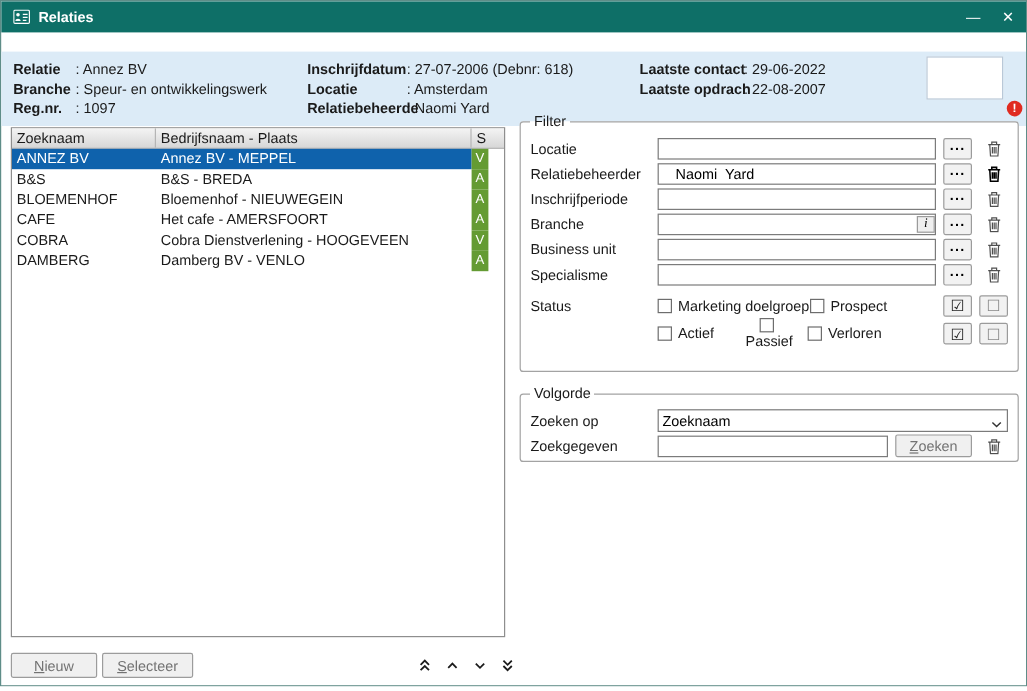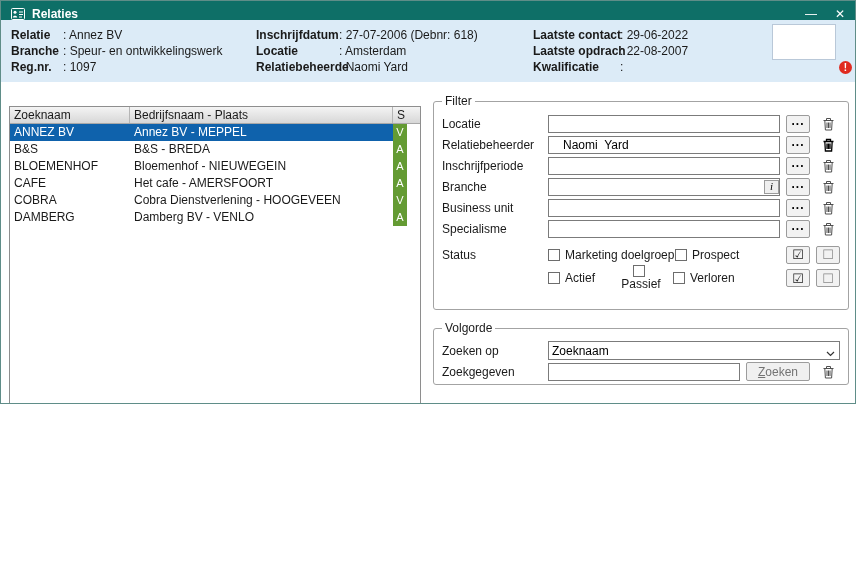--- a/index.html
+++ b/index.html
@@ -1,33 +1,33 @@
 <!DOCTYPE html>
 <html style="--titlebar: #0e6f67; --header-bg: #dcebf7; --selection: #0f62ac; --status-green: #649b33; --alert-red: #e02b20;"><head>
 <meta charset="utf-8">
 <style>
   * { box-sizing: border-box; }
   html,body { margin:0; padding:0; background:#fff; }
   .window {
-    position:relative; width:856px; height:404px; overflow:hidden;
+    position:relative; width:856px; height:572px; overflow:hidden;
     border:1px solid #5f8d88; background:#fff;
     font-family:"Liberation Sans", sans-serif; font-size:12px; color:#1a1a1a;
   }
   
   .titlebar {
     height:26px; background:var(--titlebar,#0e6f67); color:#fff;
     display:flex; align-items:center; padding:0 10px;
   }
   .titlebar-icon { display:flex; align-items:center; }
   .titlebar-title { font-weight:bold; margin-left:7px; }
   .titlebar-buttons { margin-left:auto; display:flex; gap:18px; font-size:12px; }
   .tb-btn { cursor:default; line-height:26px; }
   
   .header {
-    position:absolute; top:19px; left:0; right:0; height:62px;
+    position:absolute; top:42px; left:0; right:0; height:62px;
     background:var(--header-bg,#dcebf7);
   }
   .hcol { position:absolute; top:7px; }
   .hcol1 { left:10px; }  .hcol2 { left:255px; }  .hcol3 { left:532px; }
   .hrow { height:16px; line-height:16px; display:flex; white-space:nowrap; }
   .hlabel { font-weight:bold; }
   .hcol1 .hlabel { width:52px; } .hcol2 .hlabel { width:83px; } .hcol3 .hlabel { width:87px; }
   .photo-box { position:absolute; top:4px; right:19px; width:64px; height:36px; background:#fff; border:1px solid #b9c8d8; }
   .alert-icon {
     position:absolute; top:41px; right:3px; width:13px; height:13px; border-radius:50%;
@@ -160,24 +160,20 @@
     </div>
     <div class="hcol hcol3">
       <div class="hrow">
           <span class="hlabel">Laatste contact</span>
           <span class="hvalue">: 29-06-2022</span>
         </div>
       <div class="hrow">
           <span class="hlabel">Laatste opdrach</span>
           <span class="hvalue">: 22-08-2007</span>
         </div>
-      <div class="hrow">
-          <span class="hlabel">Kwalificatie</span>
-          <span class="hvalue">:</span>
-        </div>
     </div>
     <div class="photo-box"></div>
     <div class="alert-icon">!</div>
   </div>
 
   <div class="list">
     <div class="list-header">
       <div class="lh-cell c1">Zoeknaam</div>
       <div class="lh-cell c2">Bedrijfsnaam - Plaats</div>
       <div class="lh-cell c3">S</div>

